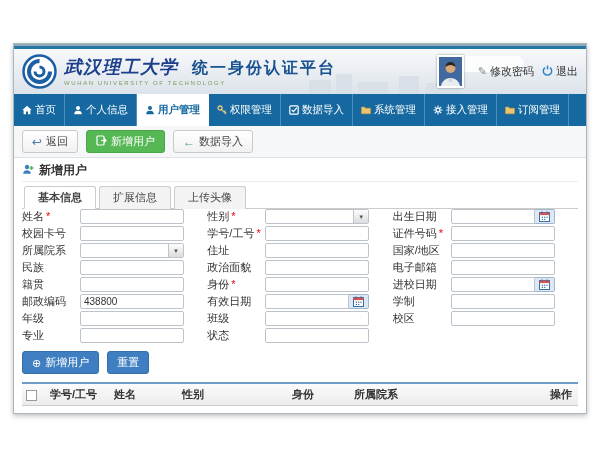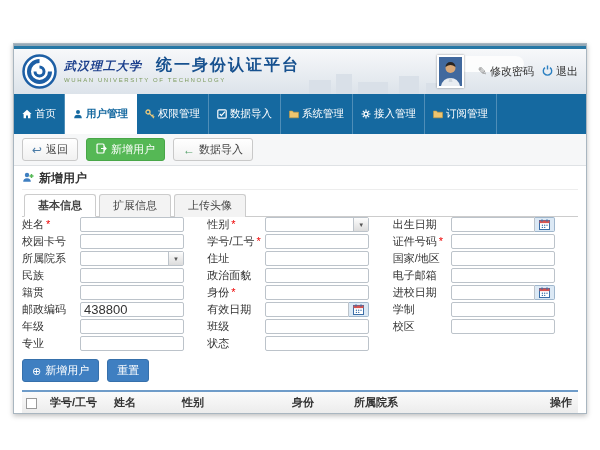--- a/index.html
+++ b/index.html
@@ -9,31 +9,31 @@
             background:#fff; border:1px solid #a9b6c0; box-shadow:0 2px 5px rgba(0,0,0,.25); overflow:hidden; }
   
   .win-topbar { height:5px; background:linear-gradient(#93a9b7 0 40%, #2677a5 40% 100%); }
   
   .app-header { position:relative; height:45px; background:linear-gradient(#f7f8fa,#dce3ea); overflow:hidden; }
   .bld { position:absolute; bottom:0; background:#d9e0e8; }
   .cloud { position:absolute; background:#fdfdfd; border-radius:10px; opacity:.95; }
   .logo { position:absolute; left:8px; top:5px; width:35px; height:35px; }
   .title-wrap { position:absolute; left:50px; top:6px; white-space:nowrap; }
   .title-cn { font-family:Liberation Sans, sans-serif; font-style:italic; font-weight:bold;
-              font-size:12px; color:#1c3f8c; letter-spacing:1px; }
+              font-size:18px; color:#1c3f8c; letter-spacing:1px; }
   .title-plat { font-family:"DejaVu Sans",sans-serif; font-weight:bold; font-size:16px;
                 color:#17518f; margin-left:14px; letter-spacing:2px; }
   .title-en { font-size:6px; color:#7d9b5e; letter-spacing:1.6px; margin-top:1px; }
   .user-area { position:absolute; right:8px; top:0; height:45px; display:flex; align-items:center; gap:8px; }
   .avatar { width:27px; height:33px; border:2px solid #fff; box-shadow:0 0 2px rgba(0,0,0,.4);
             display:block; margin-right:6px; background:#41699e; }
   .hlink { display:flex; align-items:center; gap:3px; font-size:11px; color:#333; cursor:pointer; }
   .pencil { color:#8a8a8a; font-size:11px; }
   
-  .nav { height:40px; background:#1569a0; display:flex; font-size:10.5px; color:#fff; }
+  .nav { height:32px; background:#1569a0; display:flex; font-size:10.5px; color:#fff; }
   .nav-tab { display:flex; align-items:center; gap:3px; padding:0 8px;
              border-right:1px solid rgba(255,255,255,.25); cursor:pointer; }
   .nav-tab.active { background:#fff; color:#1569a0; font-weight:bold; }
   .nicon svg { display:block; }
   
   .toolbar { height:32px; background:#f6f7f8; border-bottom:1px solid #dfe2e5;
              display:flex; align-items:center; gap:8px; padding:0 8px; }
   .btn { font-size:11px; border-radius:3px; padding:3px 9px; display:inline-flex;
          align-items:center; gap:4px; cursor:pointer; }
   .btn-light { background:linear-gradient(#fff,#f1f1f1); border:1px solid #c9c9c9; color:#444; }
@@ -47,21 +47,21 @@
   .tabs { margin-top:4px; border-bottom:1px solid #ccc; display:flex; gap:3px; padding-left:2px; }
   .tab { font-size:11px; color:#444; background:#f3f3f3; border:1px solid #ccc; border-bottom:none;
          border-radius:3px 3px 0 0; padding:3px 13px; margin-bottom:-1px; cursor:pointer; }
   .tab.active { background:#fff; font-weight:bold; border-bottom:1px solid #fff; }
   
   .form-grid { display:grid; grid-template-columns:repeat(3,1fr); row-gap:2px; }
   .field { display:flex; align-items:center; height:15px; }
   .flabel { width:58px; font-size:11px; color:#333; flex:none; }
   .req { color:#e00; margin-left:2px; }
   .finput { width:104px; height:15px; border:1px solid #bcc3ca; border-radius:2px;
-            font-size:13px; padding:0 3px; color:#333; background:#fff; }
+            font-size:10px; padding:0 3px; color:#333; background:#fff; }
   .finput.short { width:84px; border-radius:2px 0 0 2px; }
   .cal-btn { width:20px; height:15px; border:1px solid #9fb6cc; border-left:none; background:#dce9f5;
              display:flex; align-items:center; justify-content:center; border-radius:0 2px 2px 0; cursor:pointer; }
   .selectbox { width:104px; height:15px; border:1px solid #bcc3ca; border-radius:2px; background:#fff;
                display:flex; justify-content:flex-end; cursor:pointer; }
   .sel-btn { width:15px; height:13px; background:linear-gradient(#fdfdfd,#dcdcdc); border-left:1px solid #bcc3ca;
              font-size:6px; color:#555; display:flex; align-items:center; justify-content:center; }
   .form-actions { margin-top:8px; display:flex; gap:8px; }
   .btn-blue { background:#3f7fc1; border:1px solid #3670ab; color:#fff; }
   .plus-ic { font-size:11px; line-height:10px; }
@@ -129,20 +129,29 @@
   </div>
 
   <div class="nav">
     <div class="nav-tab">
       <span class="nicon">
             <svg width="10" height="10" viewBox="0 0 10 10">
               <path d="M5 0.8 L9.6 5 H8.4 V9.2 H6 V6.6 H4 V9.2 H1.6 V5 H0.4 Z" fill="currentColor"></path>
             </svg>
           </span>
       <span>首页</span>
+    </div>
+    <div class="nav-tab">
+      <span class="nicon">
+            <svg width="10" height="10" viewBox="0 0 10 10">
+              <circle cx="5" cy="3" r="2" fill="currentColor"></circle>
+              <path d="M1.2 9.2 q0-3.4 3.8-3.4 q3.8 0 3.8 3.4 Z" fill="currentColor"></path>
+            </svg>
+          </span>
+      <span>个人信息</span>
     </div>
     <div class="nav-tab active">
       <span class="nicon">
             <svg width="10" height="10" viewBox="0 0 10 10">
               <circle cx="5" cy="3" r="2" fill="currentColor"></circle>
               <path d="M1.2 9.2 q0-3.4 3.8-3.4 q3.8 0 3.8 3.4 Z" fill="currentColor"></path>
             </svg>
           </span>
       <span>用户管理</span>
     </div>

